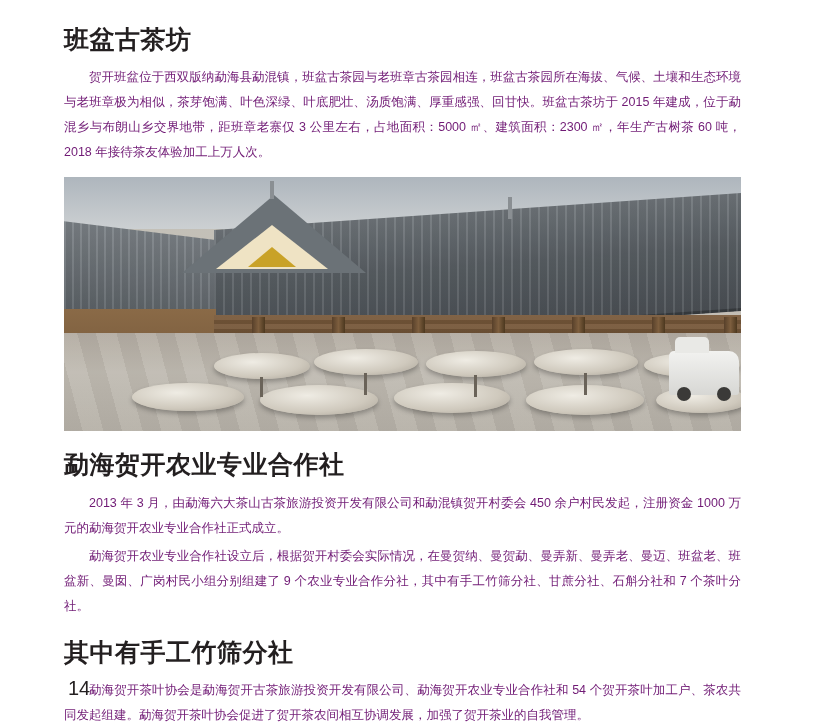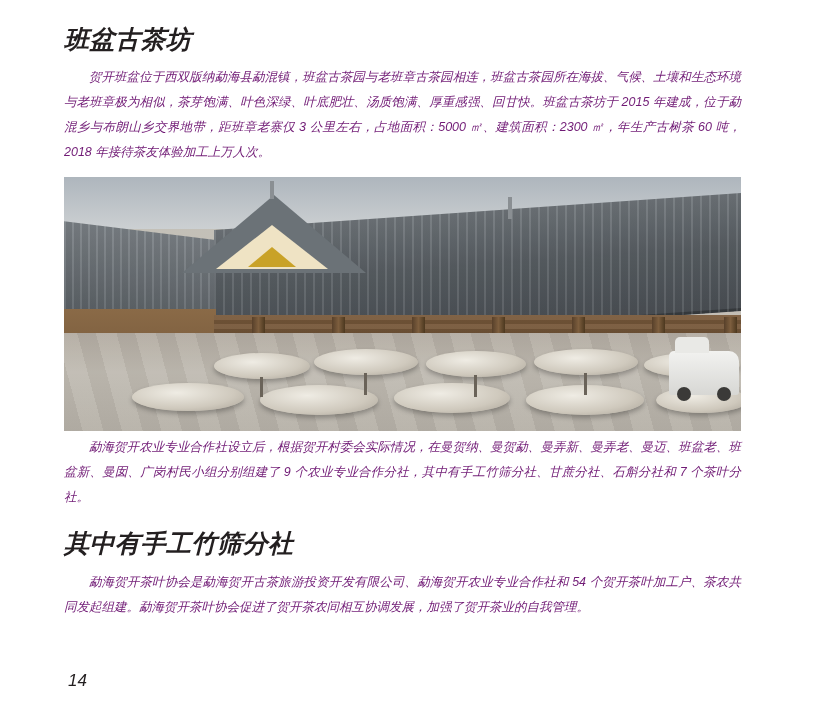--- a/index.html
+++ b/index.html
@@ -13,21 +13,20 @@
     font-family: "Liberation Sans", sans-serif;
     color: #231f20;
     overflow: hidden;
   }
   .page {
     position: relative;
     width: 722px;
     height: 724px;
     box-sizing: border-box;
     padding: 0 64px;
-    font-style: italic;
   }
   .content {
     width: 677px;
     margin: 0 auto;
     padding-top: 24px;
   }
   h1.section-title {
     font-size: 25px;
     font-weight: bold;
     letter-spacing: 0.5px;
@@ -188,22 +187,22 @@
   }
   .truck-wheel {
     position: absolute;
     bottom: -6px; width: 14px; height: 14px;
     border-radius: 50%;
     background: #3b3a38;
   }
   .page-number {
     position: absolute;
     left: 68px;
-    bottom: 33px;
-    font-size: 17px;
+    bottom: 24px;
+    font-size: 20px;
     color: #231f20;
     text-align: right;
   }
 </style>
 </head>
 <body>
 
 <div class="page">
   <div class="content">
 
@@ -260,20 +259,22 @@
         <div class="tray-leg" style="left:520px; top:196px; height:22px;"></div>
         <div class="tray-leg" style="left:626px; top:198px; height:20px;"></div>
 
         <div class="truck">
           <div class="truck-wheel" style="left:8px"></div>
           <div class="truck-wheel" style="right:8px"></div>
         </div>
       </div>
     </div>
 
+    <h1 class="section-title tight">勐海贺开农业专业合作社</h1>
+    <p class="body-text">2013 年 3 月，由勐海六大茶山古茶旅游投资开发有限公司和勐混镇贺开村委会 450 余户村民发起，注册资金 1000 万元的勐海贺开农业专业合作社正式成立。</p>
     <p class="body-text">勐海贺开农业专业合作社设立后，根据贺开村委会实际情况，在曼贺纳、曼贺勐、曼弄新、曼弄老、曼迈、班盆老、班盆新、曼囡、广岗村民小组分别组建了 9 个农业专业合作分社，其中有手工竹筛分社、甘蔗分社、石斛分社和 7 个茶叶分社。</p>
 
     <h1 class="section-title tight">其中有手工竹筛分社</h1>
     <p class="body-text">勐海贺开茶叶协会是勐海贺开古茶旅游投资开发有限公司、勐海贺开农业专业合作社和 54 个贺开茶叶加工户、茶农共同发起组建。勐海贺开茶叶协会促进了贺开茶农间相互协调发展，加强了贺开茶业的自我管理。</p>
 
   </div>
 
   <div class="page-number">14</div>
 </div>
 

